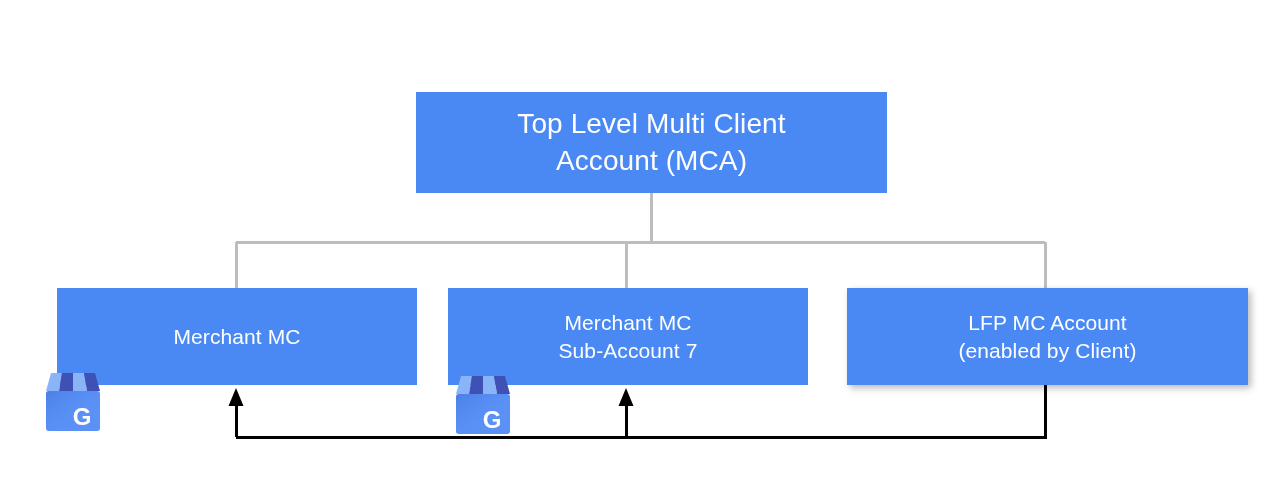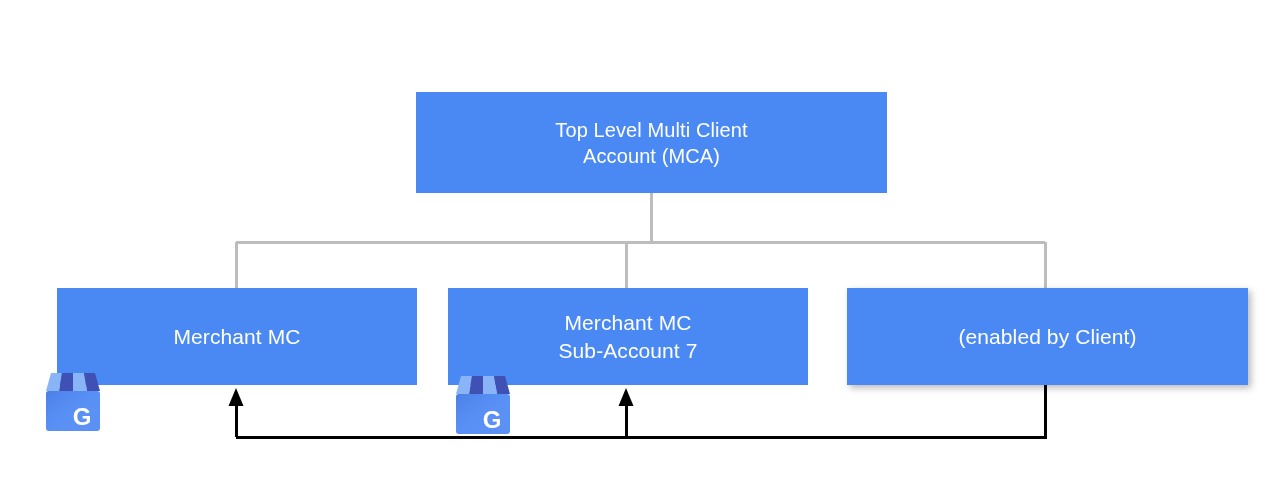--- a/index.html
+++ b/index.html
@@ -42,21 +42,21 @@
   .node-text {
     width: 100%;
     padding: 0 10px;
     box-sizing: border-box;
   }
   .node-text .l2 { display: block; }
 
   #node-mca {
     left: 416px; top: 92px;
     width: 471px; height: 101px;
-    font-size: 20px;
+    font-size: 28px;
   }
   #node-sub1 {
     left: 57px; top: 288px;
     width: 360px; height: 97px;
     font-size: 21px;
   }
   #node-sub2 {
     left: 448px; top: 288px;
     width: 360px; height: 97px;
     font-size: 21px;
@@ -128,20 +128,21 @@
 
   <div class="node" id="node-sub2">
     <div class="node-text">
       <span>Merchant MC</span>
       <span class="l2">Sub-Account 7</span>
     </div>
   </div>
 
   <div class="node" id="node-lfp">
     <div class="node-text">
+      <span>LFP MC Account</span>
       <span class="l2">(enabled by Client)</span>
     </div>
   </div>
 
   <svg class="gmb-icon" id="gmb-icon-1" viewBox="0 0 70 70" xmlns="http://www.w3.org/2000/svg">
     <defs>
       <linearGradient id="gmbshade1" x1="0" y1="0" x2="1" y2="1">
         <stop offset="0" stop-color="#3f70d8" stop-opacity="0.55"></stop>
         <stop offset="0.62" stop-color="#4a89f3" stop-opacity="0"></stop>
       </linearGradient>

